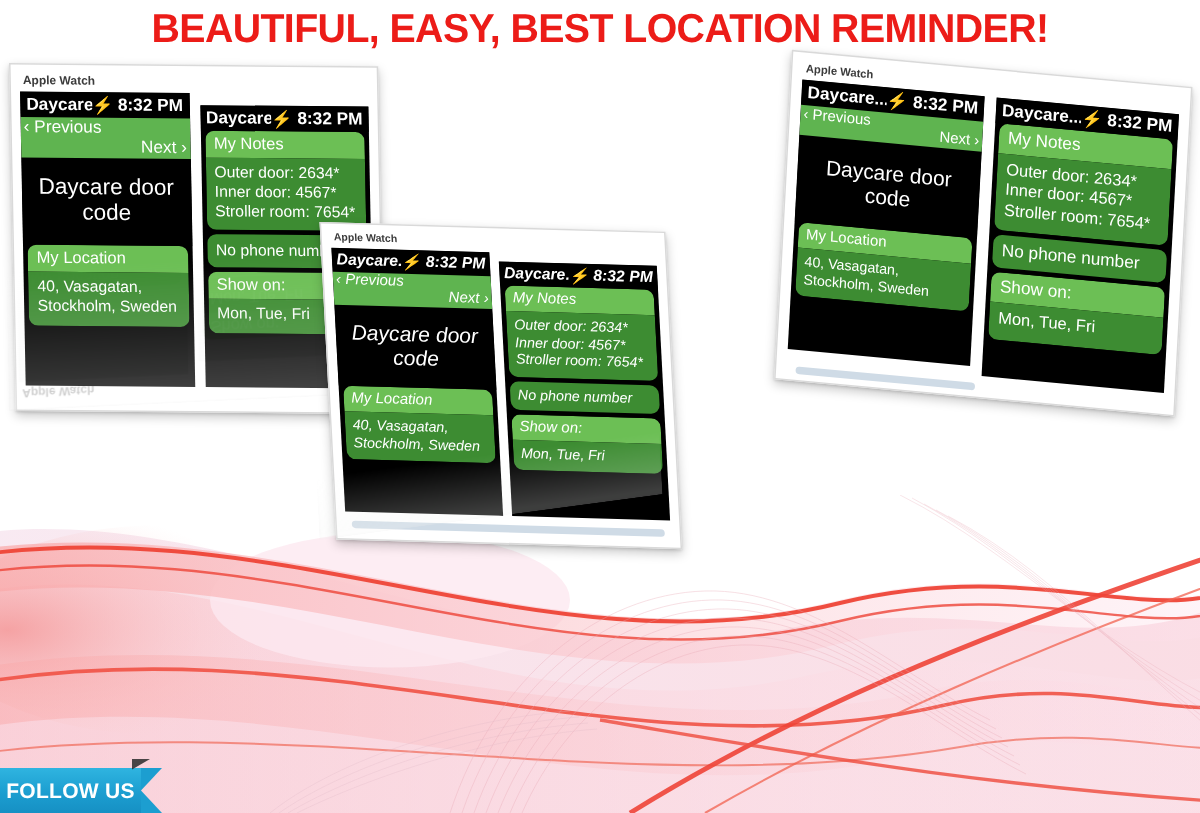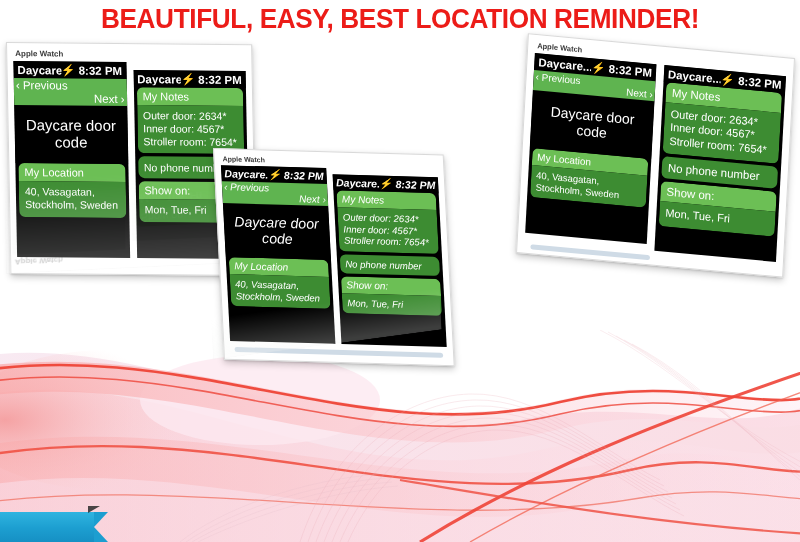--- a/index.html
+++ b/index.html
@@ -404,15 +404,16 @@
 
       </div>
       <div class="scrollbar" style="margin:5px 6px 0 6px;width:120px;"></div>
     </div>
   </div>
 
   <div class="ribbon">
     <div class="ribbon-body"></div>
     <div class="ribbon-tail"></div>
     <div class="ribbon-notch"></div>
+    <div class="ribbon-label">FOLLOW US</div>
   </div>
 
 </div>
 
 </body></html>

